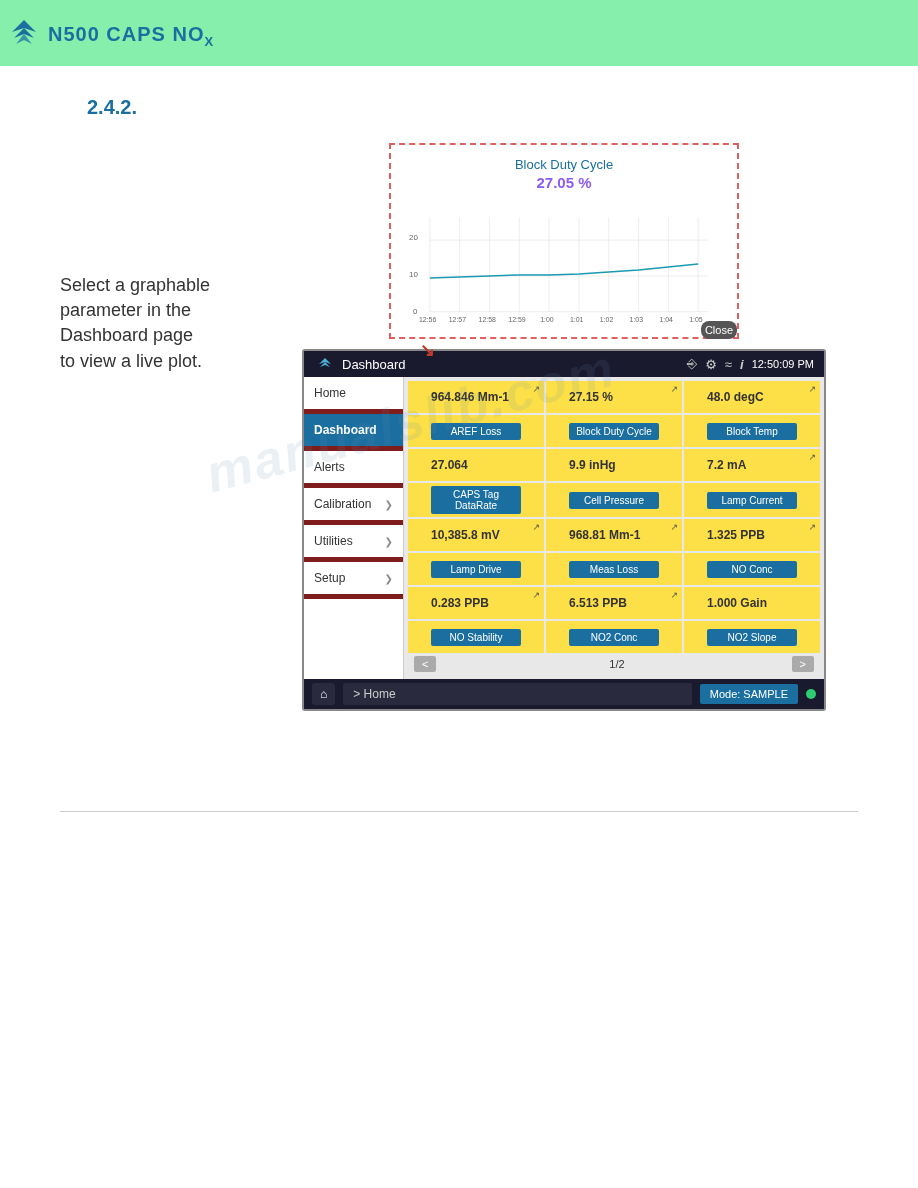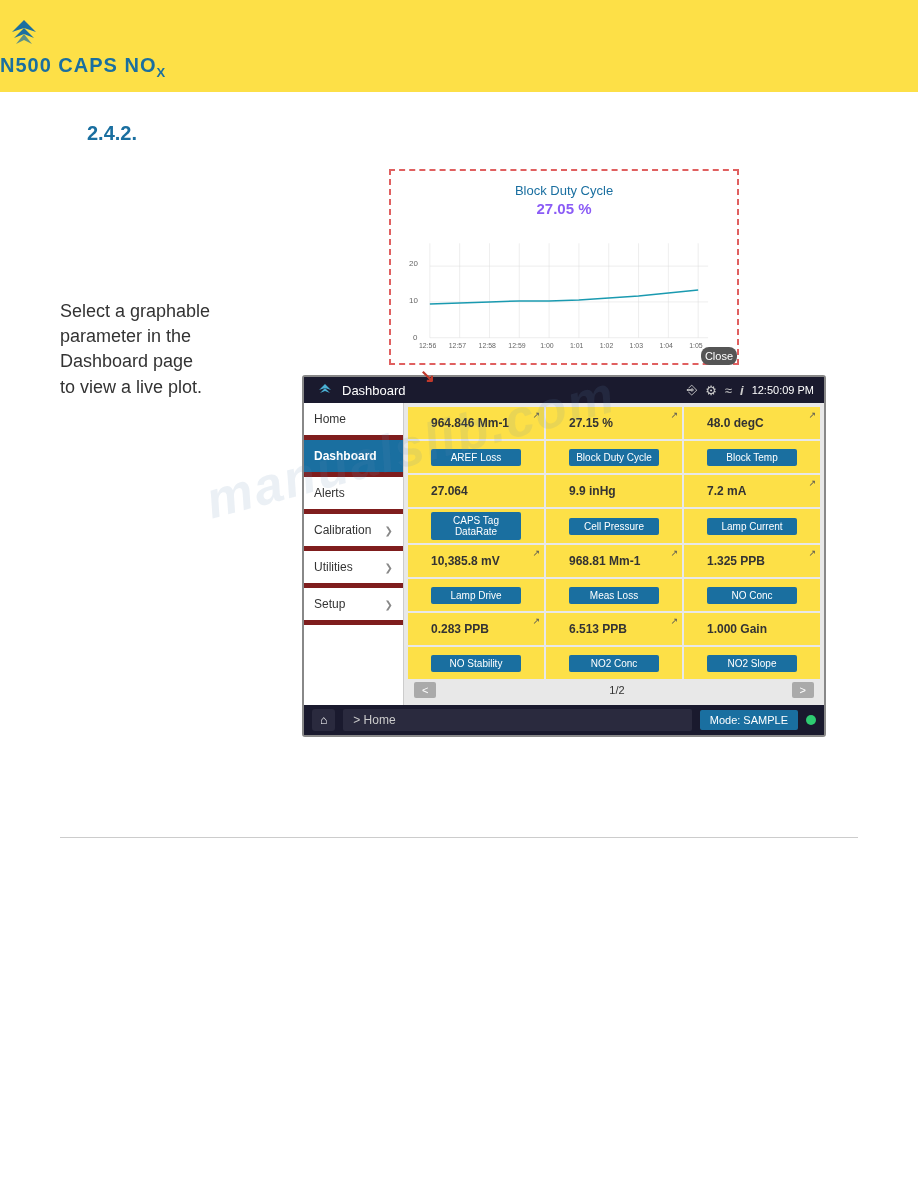--- a/index.html
+++ b/index.html
@@ -7,25 +7,25 @@
       width: 918px;
       min-height: 1188px;
       background: #fff;
       font-family: Arial, sans-serif;
       color: #333;
     }
 
     
     .page-header {
       display: flex;
-      flex-direction: column;
-      align-items: flex-start;
+      flex-direction: row;
+      align-items: center;
       padding: 18px 0 12px 0;
       border-bottom: none;
-      background: #fde047;
+      background: #86efac;
     }
     .logo-icon {
       width: 48px;
       height: 32px;
       margin-bottom: 4px;
     }
     .header-title {
       font-size: 20px;
       font-weight: bold;
       color: #1a6fa0;

